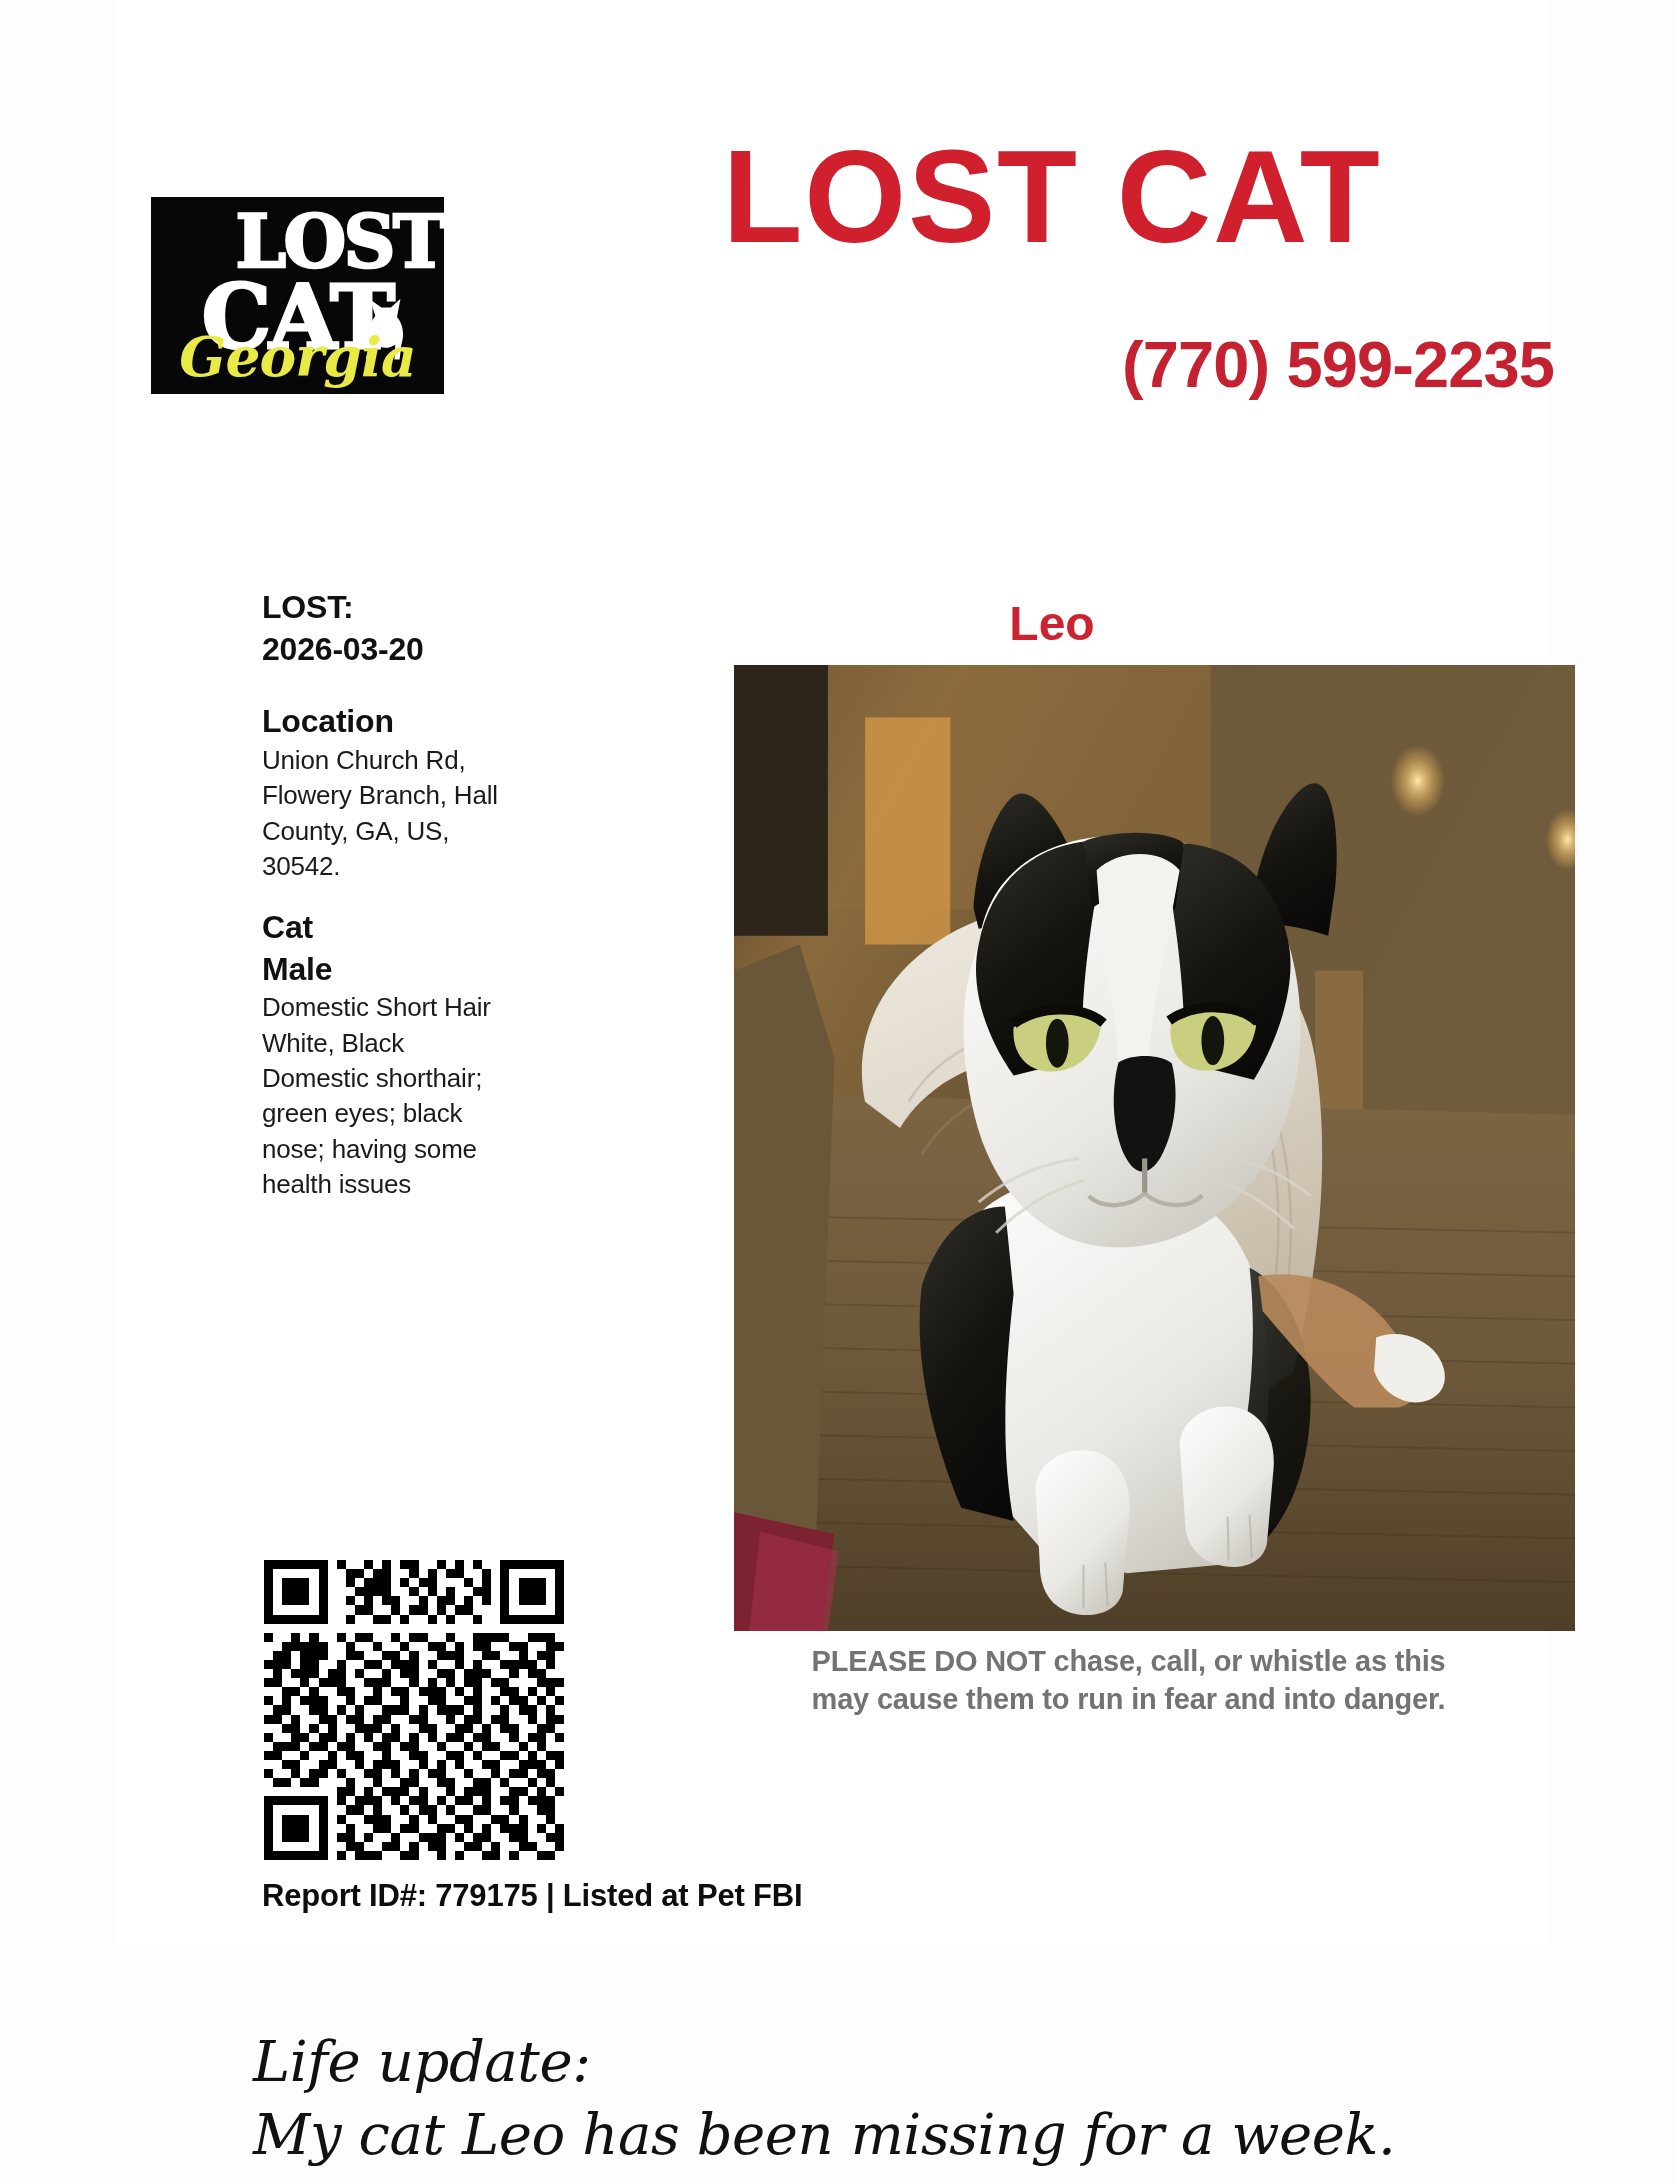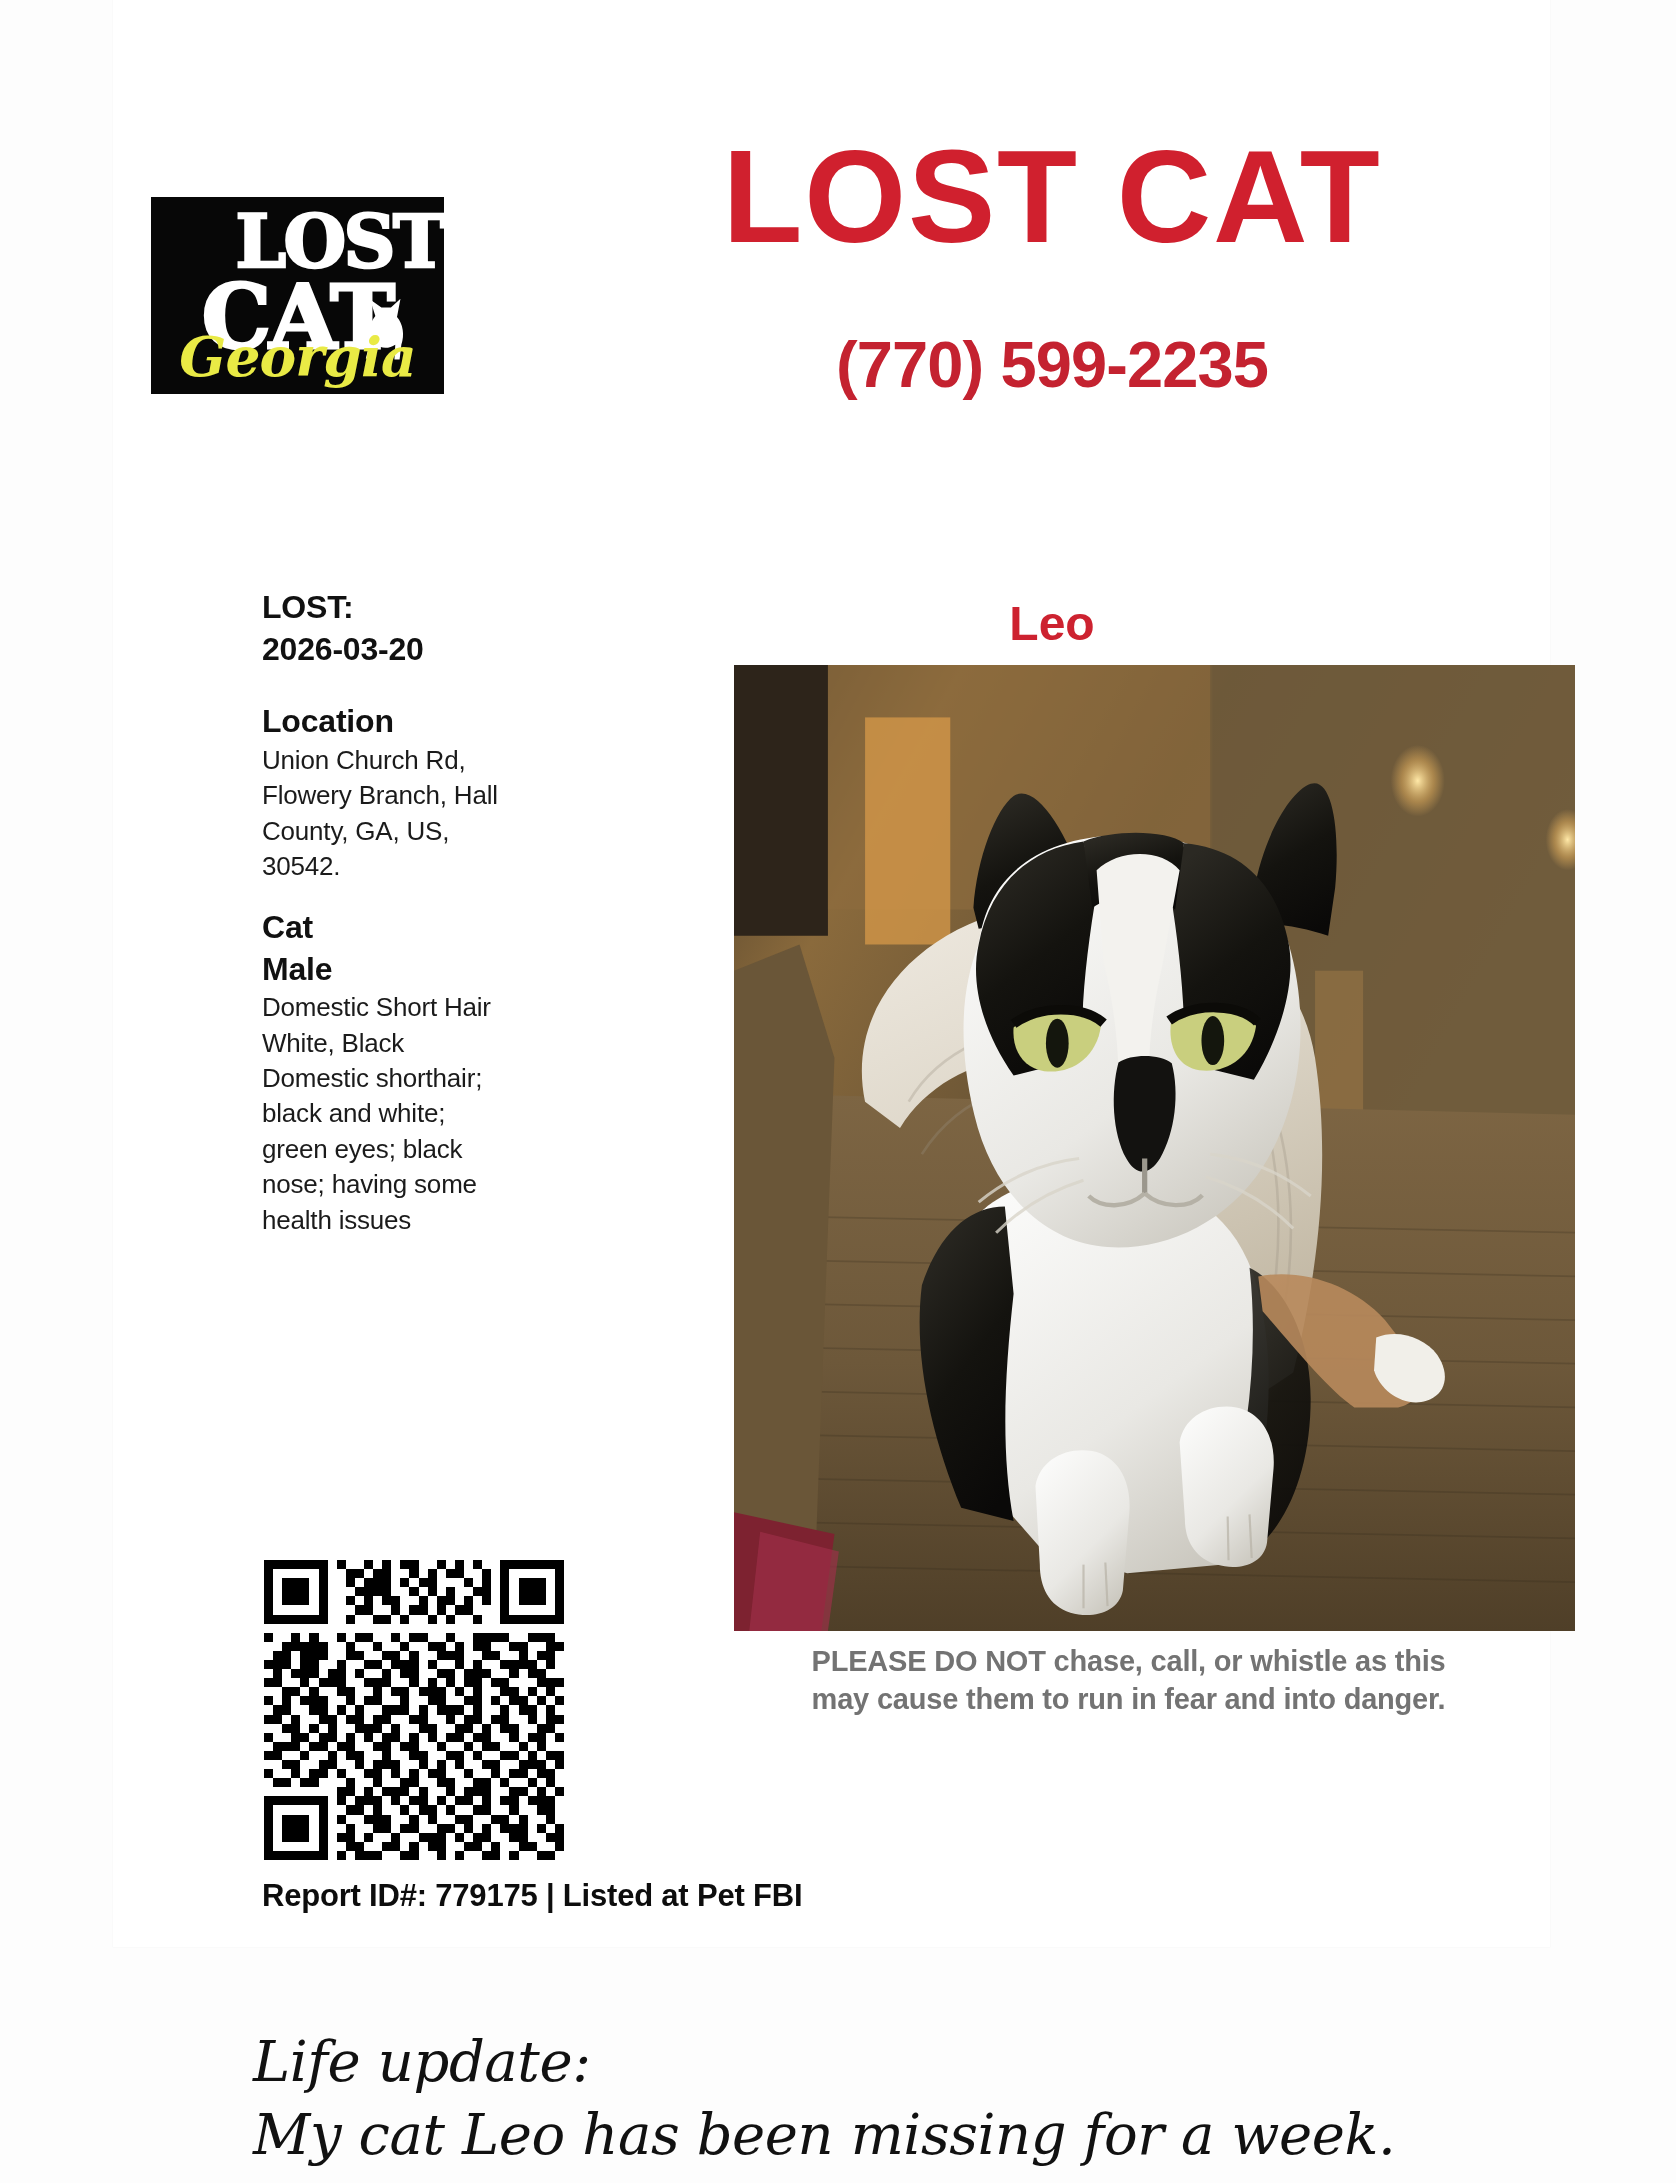--- a/index.html
+++ b/index.html
@@ -62,21 +62,21 @@
     position:absolute;left:437px;top:131px;width:1004px;
     text-align:center;
     font-weight:bold;
     font-size:131px;
     line-height:1.0;
     color:#d0202e;
     letter-spacing:1.7px;
   }
   #phone{
     position:absolute;left:437px;top:332px;width:1004px;
-    text-align:center;
+    text-align:right;
     font-weight:bold;
     font-size:65px;line-height:1.0;
     color:#c42230;
     letter-spacing:-0.9px;
   }
   #county{
     position:absolute;left:437px;top:476px;width:1004px;
     text-align:center;
     font-weight:bold;
     font-size:56px;line-height:1.0;
@@ -176,21 +176,20 @@
     <div class="info-body">Union Church Rd,</div>
     <div class="info-body">Flowery Branch, Hall</div>
     <div class="info-body">County, GA, US,</div>
     <div class="info-body">30542.</div>
     <div class="blk-gap-s"></div>
     <div class="info-strong">Cat</div>
     <div class="info-strong">Male</div>
     <div class="info-body">Domestic Short Hair</div>
     <div class="info-body">White, Black</div>
     <div class="info-body">Domestic shorthair;</div>
-    <div class="info-body">black and white;</div>
     <div class="info-body">green eyes; black</div>
     <div class="info-body">nose; having some</div>
     <div class="info-body">health issues</div>
   </div>
 
   <div id="qr">
     <svg viewBox="0 0 33 33" shape-rendering="crispEdges">
       <rect width="33" height="33" fill="#ffffff"></rect>
       <g fill="#000000">
         <rect x="0" y="0" width="7" height="1"></rect>

